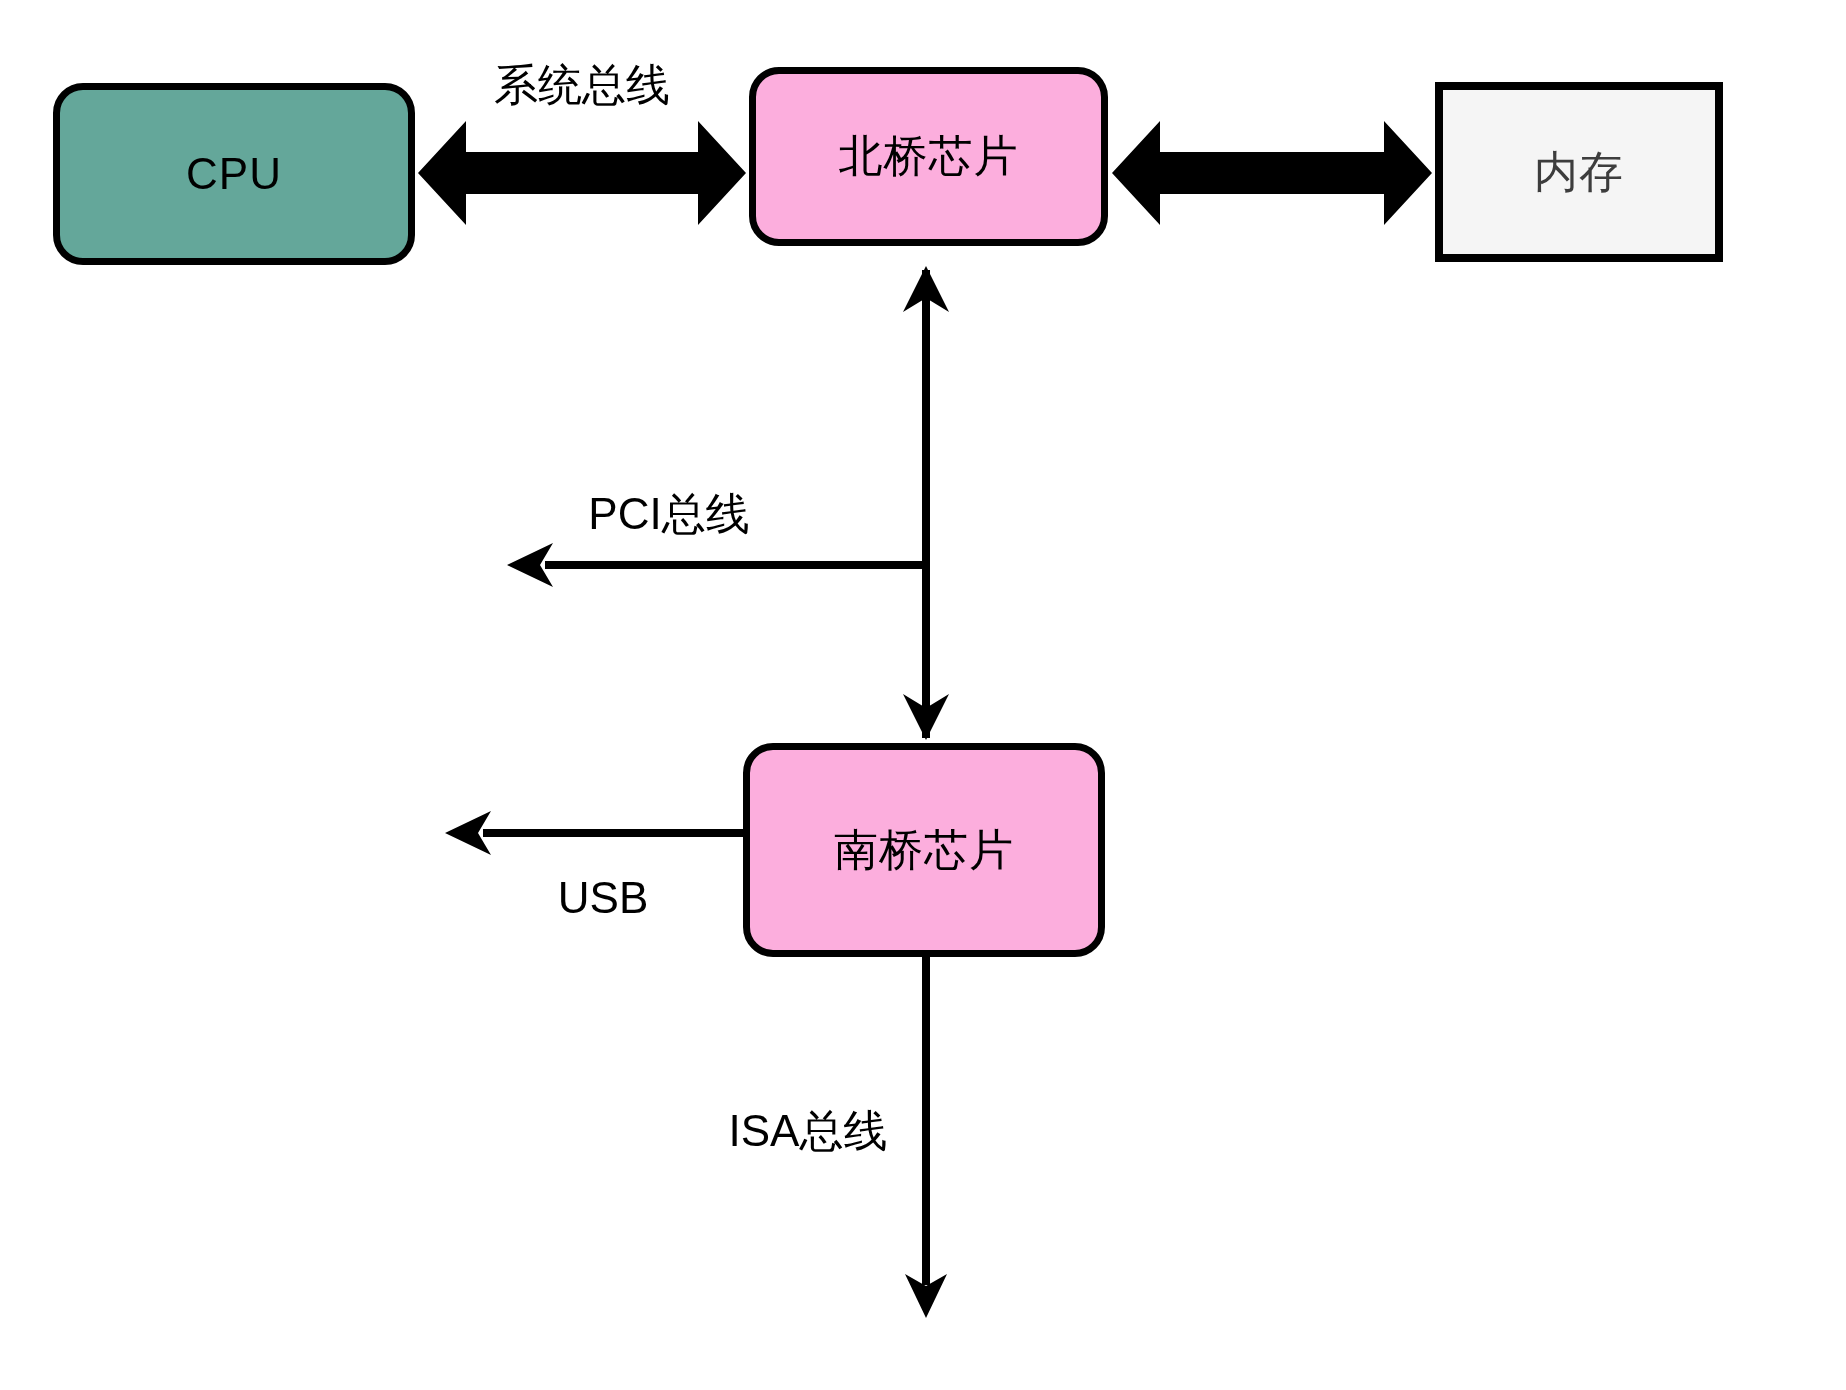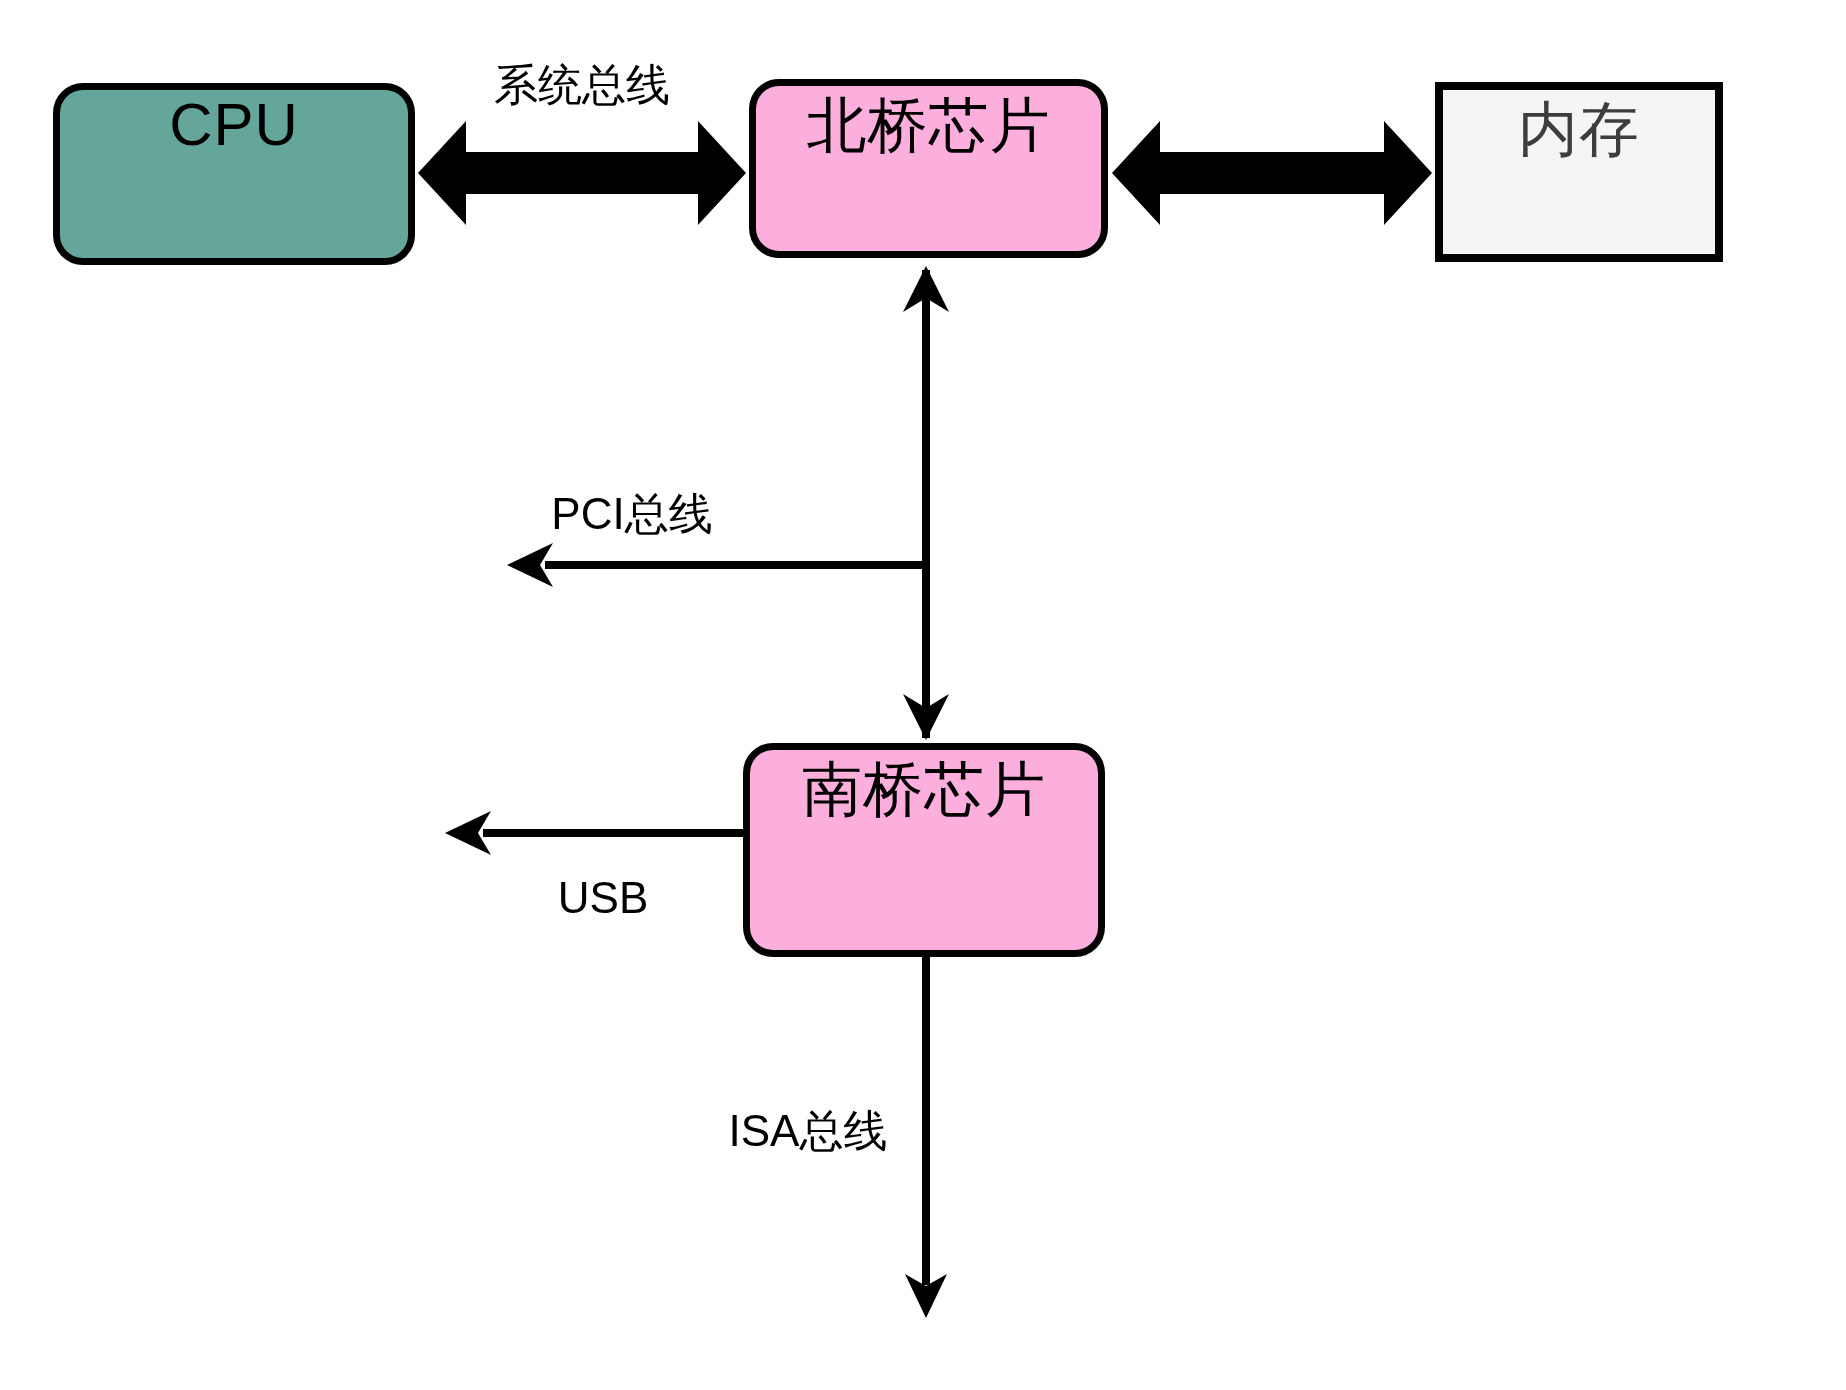--- a/index.html
+++ b/index.html
@@ -18,60 +18,61 @@
   #connectors {
     position: absolute;
     left: 0; top: 0;
     width: 1846px;
     height: 1390px;
   }
   .node {
     position: absolute;
     box-sizing: border-box;
     display: flex;
+    align-items: center;
     justify-content: center;
-    font-size: 60px;
+    font-size: 44px;
     color: #000000;
     letter-spacing: 1px;
   }
   .node.rounded {
     border: 7px solid #000000;
     border-radius: 30px;
   }
   .node.square {
     border: 8px solid #000000;
     border-radius: 0;
   }
   #cpu-node {
     left: 53px; top: 83px; width: 362px; height: 182px;
     background: #64a79a;
   }
   #northbridge-node {
-    left: 749px; top: 79px; width: 359px; height: 179px;
+    left: 749px; top: 67px; width: 359px; height: 179px;
     background: #fcaedd;
   }
   #memory-node {
     left: 1435px; top: 82px; width: 288px; height: 180px;
     background: #f5f5f5;
     color: #3d3d3d;
   }
   #southbridge-node {
     left: 743px; top: 743px; width: 362px; height: 214px;
     background: #fcaedd;
   }
   .edge-label {
     position: absolute;
     transform: translate(-50%, -50%);
     font-size: 44px;
     color: #000000;
     white-space: nowrap;
   }
   #system-bus-label { left: 582px;  top: 85px;  }
   #memory-bus-label { left: 1271px; top: 88px;  }
-  #pci-bus-label    { left: 632px;  top: 514px; }
+  #pci-bus-label    { left: 669px;  top: 514px; }
   #usb-label        { left: 603px;  top: 898px; }
   #isa-bus-label    { left: 808px;  top: 1131px;}
 </style>
 </head>
 <body>
 
 <div id="canvas">
 
   <svg id="connectors" viewBox="0 0 1846 1390" xmlns="http://www.w3.org/2000/svg">
 

